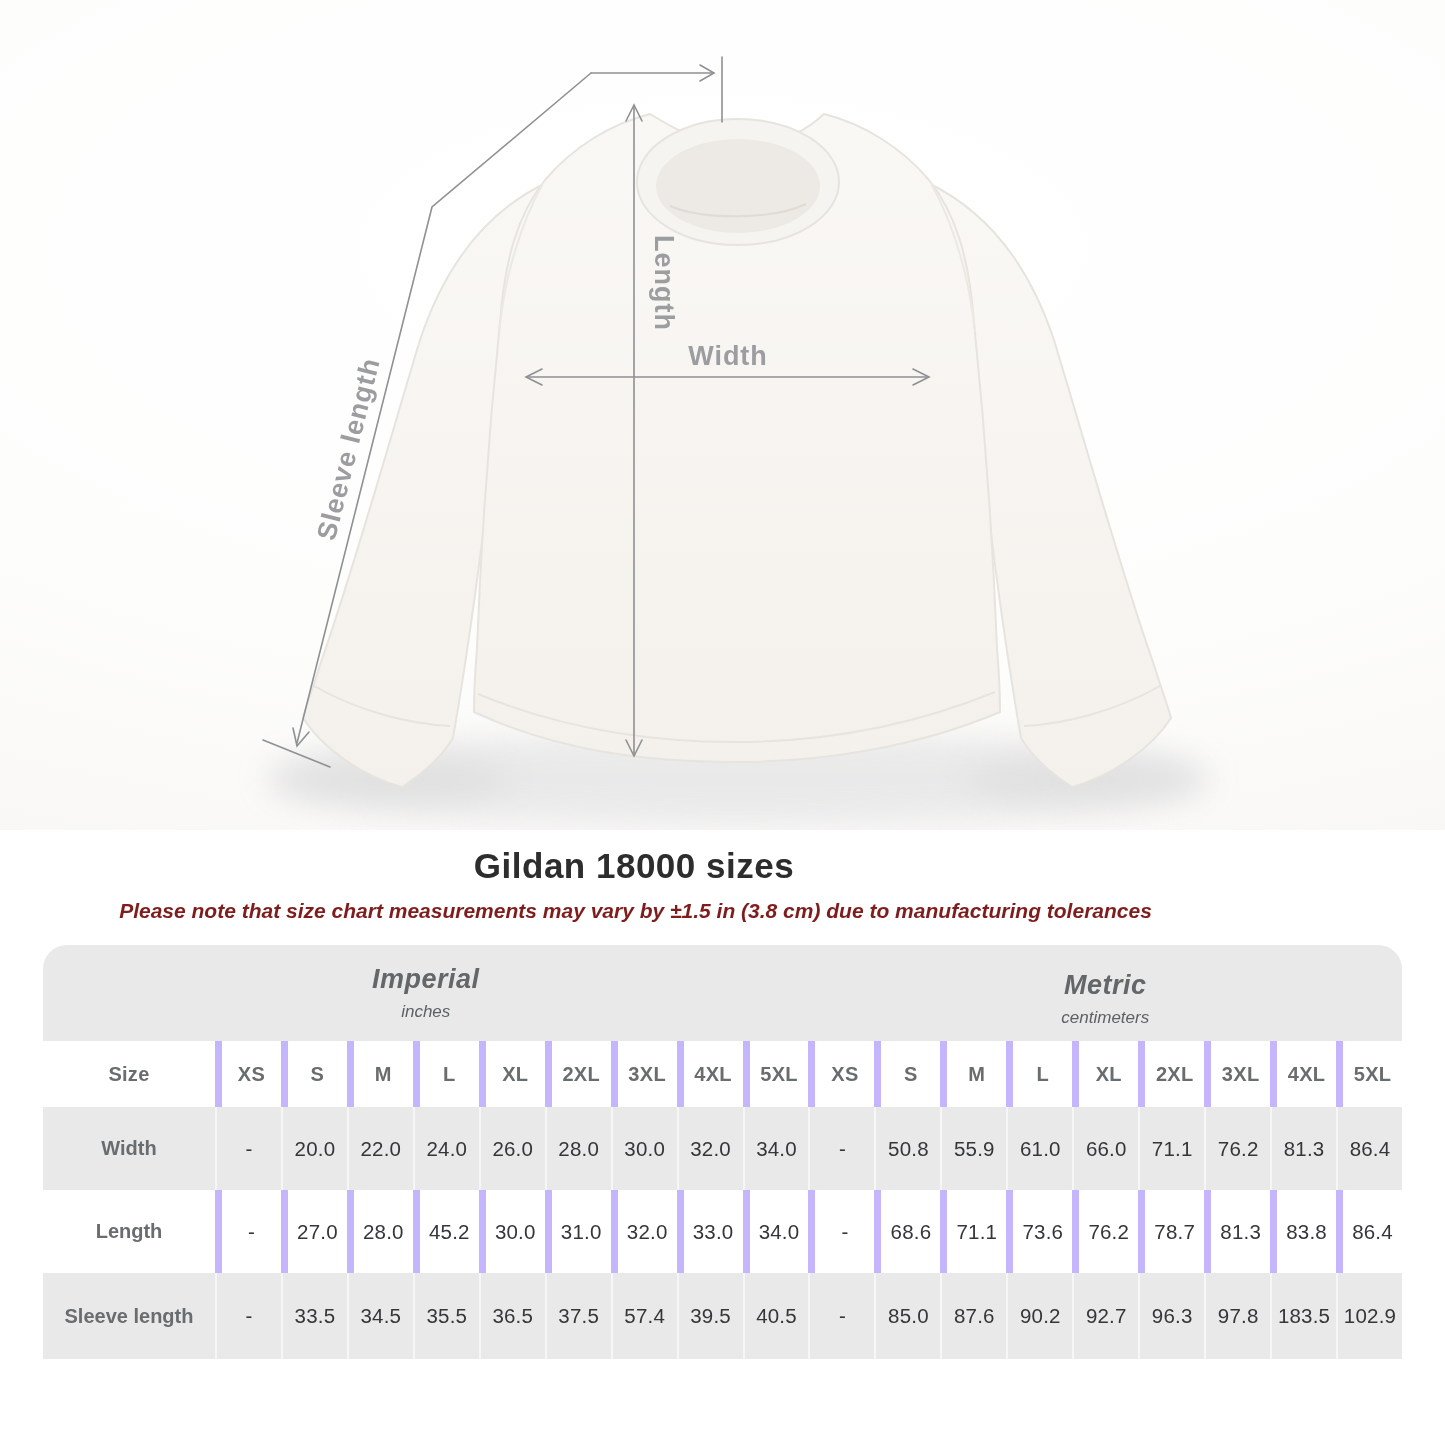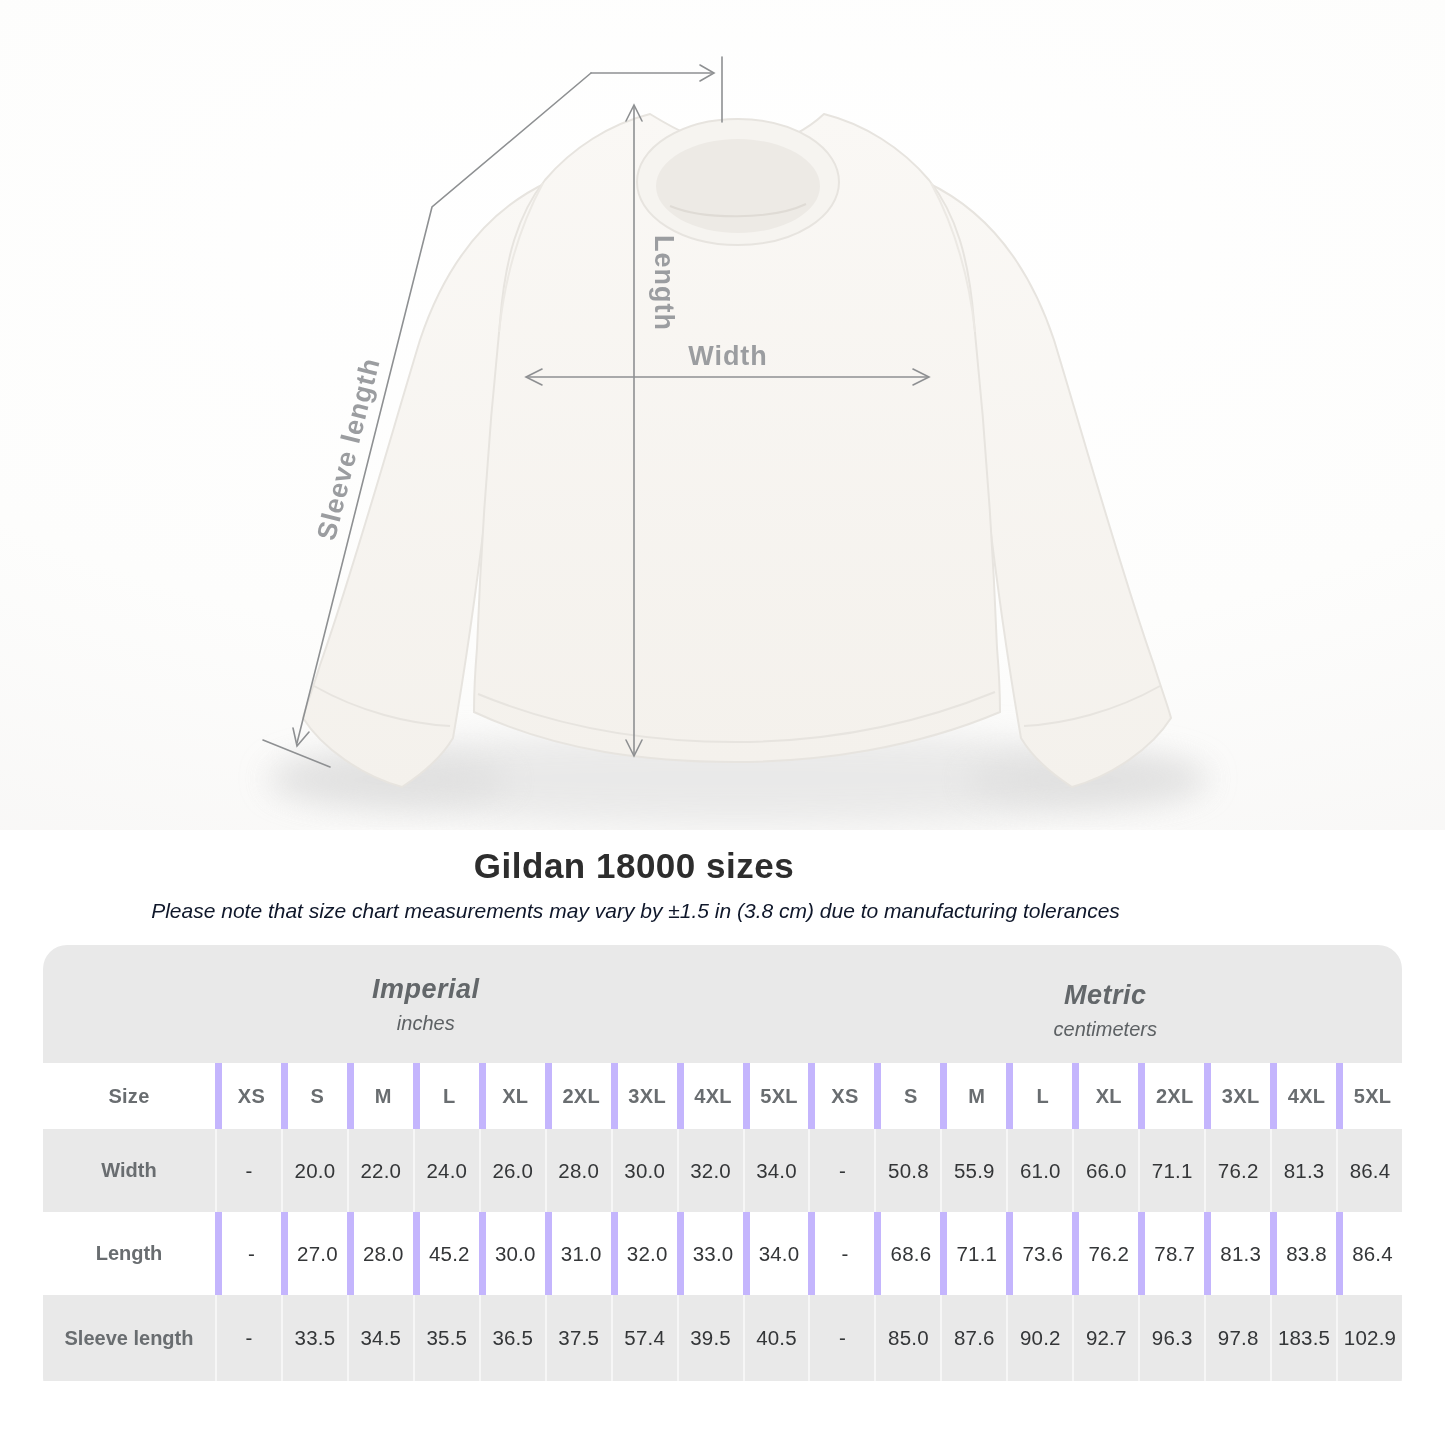--- a/index.html
+++ b/index.html
@@ -16,35 +16,35 @@
   .measure-label{
     position:absolute;font-weight:bold;font-size:27px;letter-spacing:1px;color:#9b9da0;
     white-space:nowrap;user-select:none;
   }
   .lbl-length{left:663px;top:283px;transform:translate(-50%,-50%) rotate(90deg);}
   .lbl-width{left:728px;top:356px;transform:translate(-50%,-50%);}
   .lbl-sleeve{left:349px;top:449px;transform:translate(-50%,-50%) rotate(-76deg);}
   
   .title-block{position:absolute;left:0;top:846px;width:1268px;text-align:center;}
   .main-title{margin:0;font-size:35px;font-weight:bold;color:#2d2d2d;letter-spacing:.5px;}
-  .sub-title{margin:13px 0 0 3px;font-size:21px;font-style:italic;color:#0f172a;}
+  .sub-title{margin:13px 0 0 3px;font-size:21px;font-style:italic;color:#7f1d1d;font-weight:bold;}
   
   .size-table{
     position:absolute;left:43px;top:945px;width:1359px;height:457px;
     border-radius:24px;overflow:hidden;background:#ffffff;
   }
   .t-row{display:grid;grid-template-columns:172px repeat(18,1fr);}
   .t-row.gray{background:#e9e9e9;}
   .t-row.white{background:#ffffff;}
-  .group-row{height:118px;}
+  .group-row{height:96px;}
   .group-row .half{display:flex;flex-direction:column;align-items:center;justify-content:center;gap:7px;}
   .half.imperial{grid-column:1/11;}
   .half.metric{grid-column:11/20;margin-top:12px;}
   .group-name{font-size:27px;font-weight:bold;font-style:italic;color:#63676a;letter-spacing:.5px;}
-  .group-unit{font-size:20px;font-style:italic;color:#5d6164;}
+  .group-unit{font-size:17px;font-style:italic;color:#5d6164;}
   .r-sizes{height:66px;}
   .r-width{height:83px;}
   .r-length{height:83px;}
   .r-sleeve{height:86px;}
   .c{display:flex;align-items:center;justify-content:center;}
   .t-row.white .c + .c{border-left:7px solid #c4b5fd;}
   .t-row.gray  .c + .c{border-left:2px solid #f6f6f6;}
   .head-cell{font-size:20px;font-weight:bold;color:#696d70;letter-spacing:.3px;}
   .label-cell{font-size:20px;font-weight:bold;color:#696d70;}
   .value-cell{font-size:20.5px;font-weight:normal;color:#343638;letter-spacing:.2px;}

